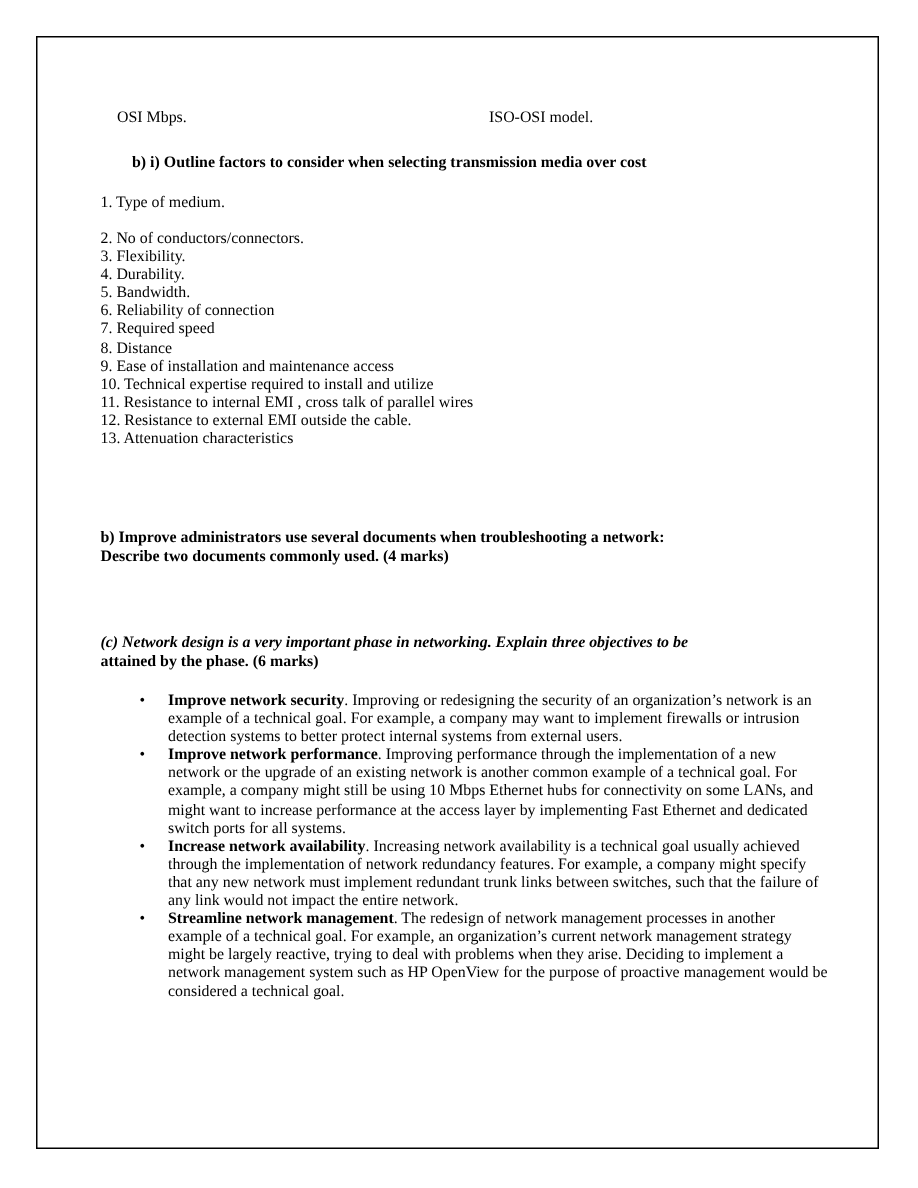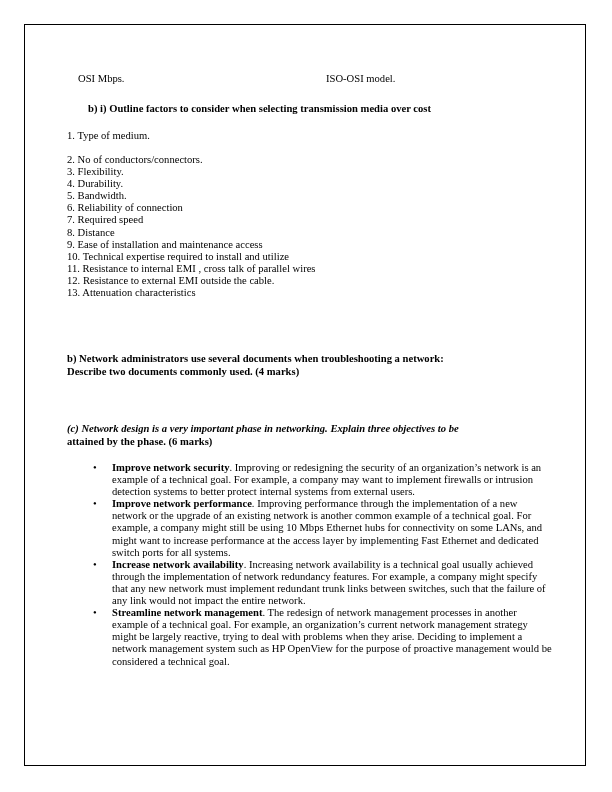--- a/index.html
+++ b/index.html
@@ -37,21 +37,21 @@
   <li>6. Reliability of connection</li>
   <li>7. Required speed</li>
   <li>8. Distance</li>
   <li>9. Ease of installation and maintenance access</li>
   <li>10. Technical expertise required to install and utilize</li>
   <li>11. Resistance to internal EMI , cross talk of parallel wires</li>
   <li>12. Resistance to external EMI outside the cable.</li>
   <li>13. Attenuation characteristics</li>
 </ul>
 
-<div class="abs bold" style="left:67px; top:353px;">b) Network administrators use several documents when troubleshooting a network:</div>
+<div class="abs bold" style="left:67px; top:353px;">b) Improve administrators use several documents when troubleshooting a network:</div>
 <div class="abs bold" style="left:67px; top:366px;">Describe two documents commonly used. (4 marks)</div>
 
 <div class="abs bold" style="left:67px; top:423px;font-style:italic;">(c) Network design is a very important phase in networking. Explain three objectives to be</div>
 <div class="abs bold" style="left:67px; top:436px;">attained by the phase. (6 marks)</div>
 
 <ul class="bullets">
   <li>
     <span class="dot">•</span>
     <span class="para"><b>Improve network security</b><span>. Improving or redesigning the security of an organization’s network is an example of a technical goal. For example, a company may want to implement firewalls or intrusion detection systems to better protect internal systems from external users.</span></span>
   </li>

